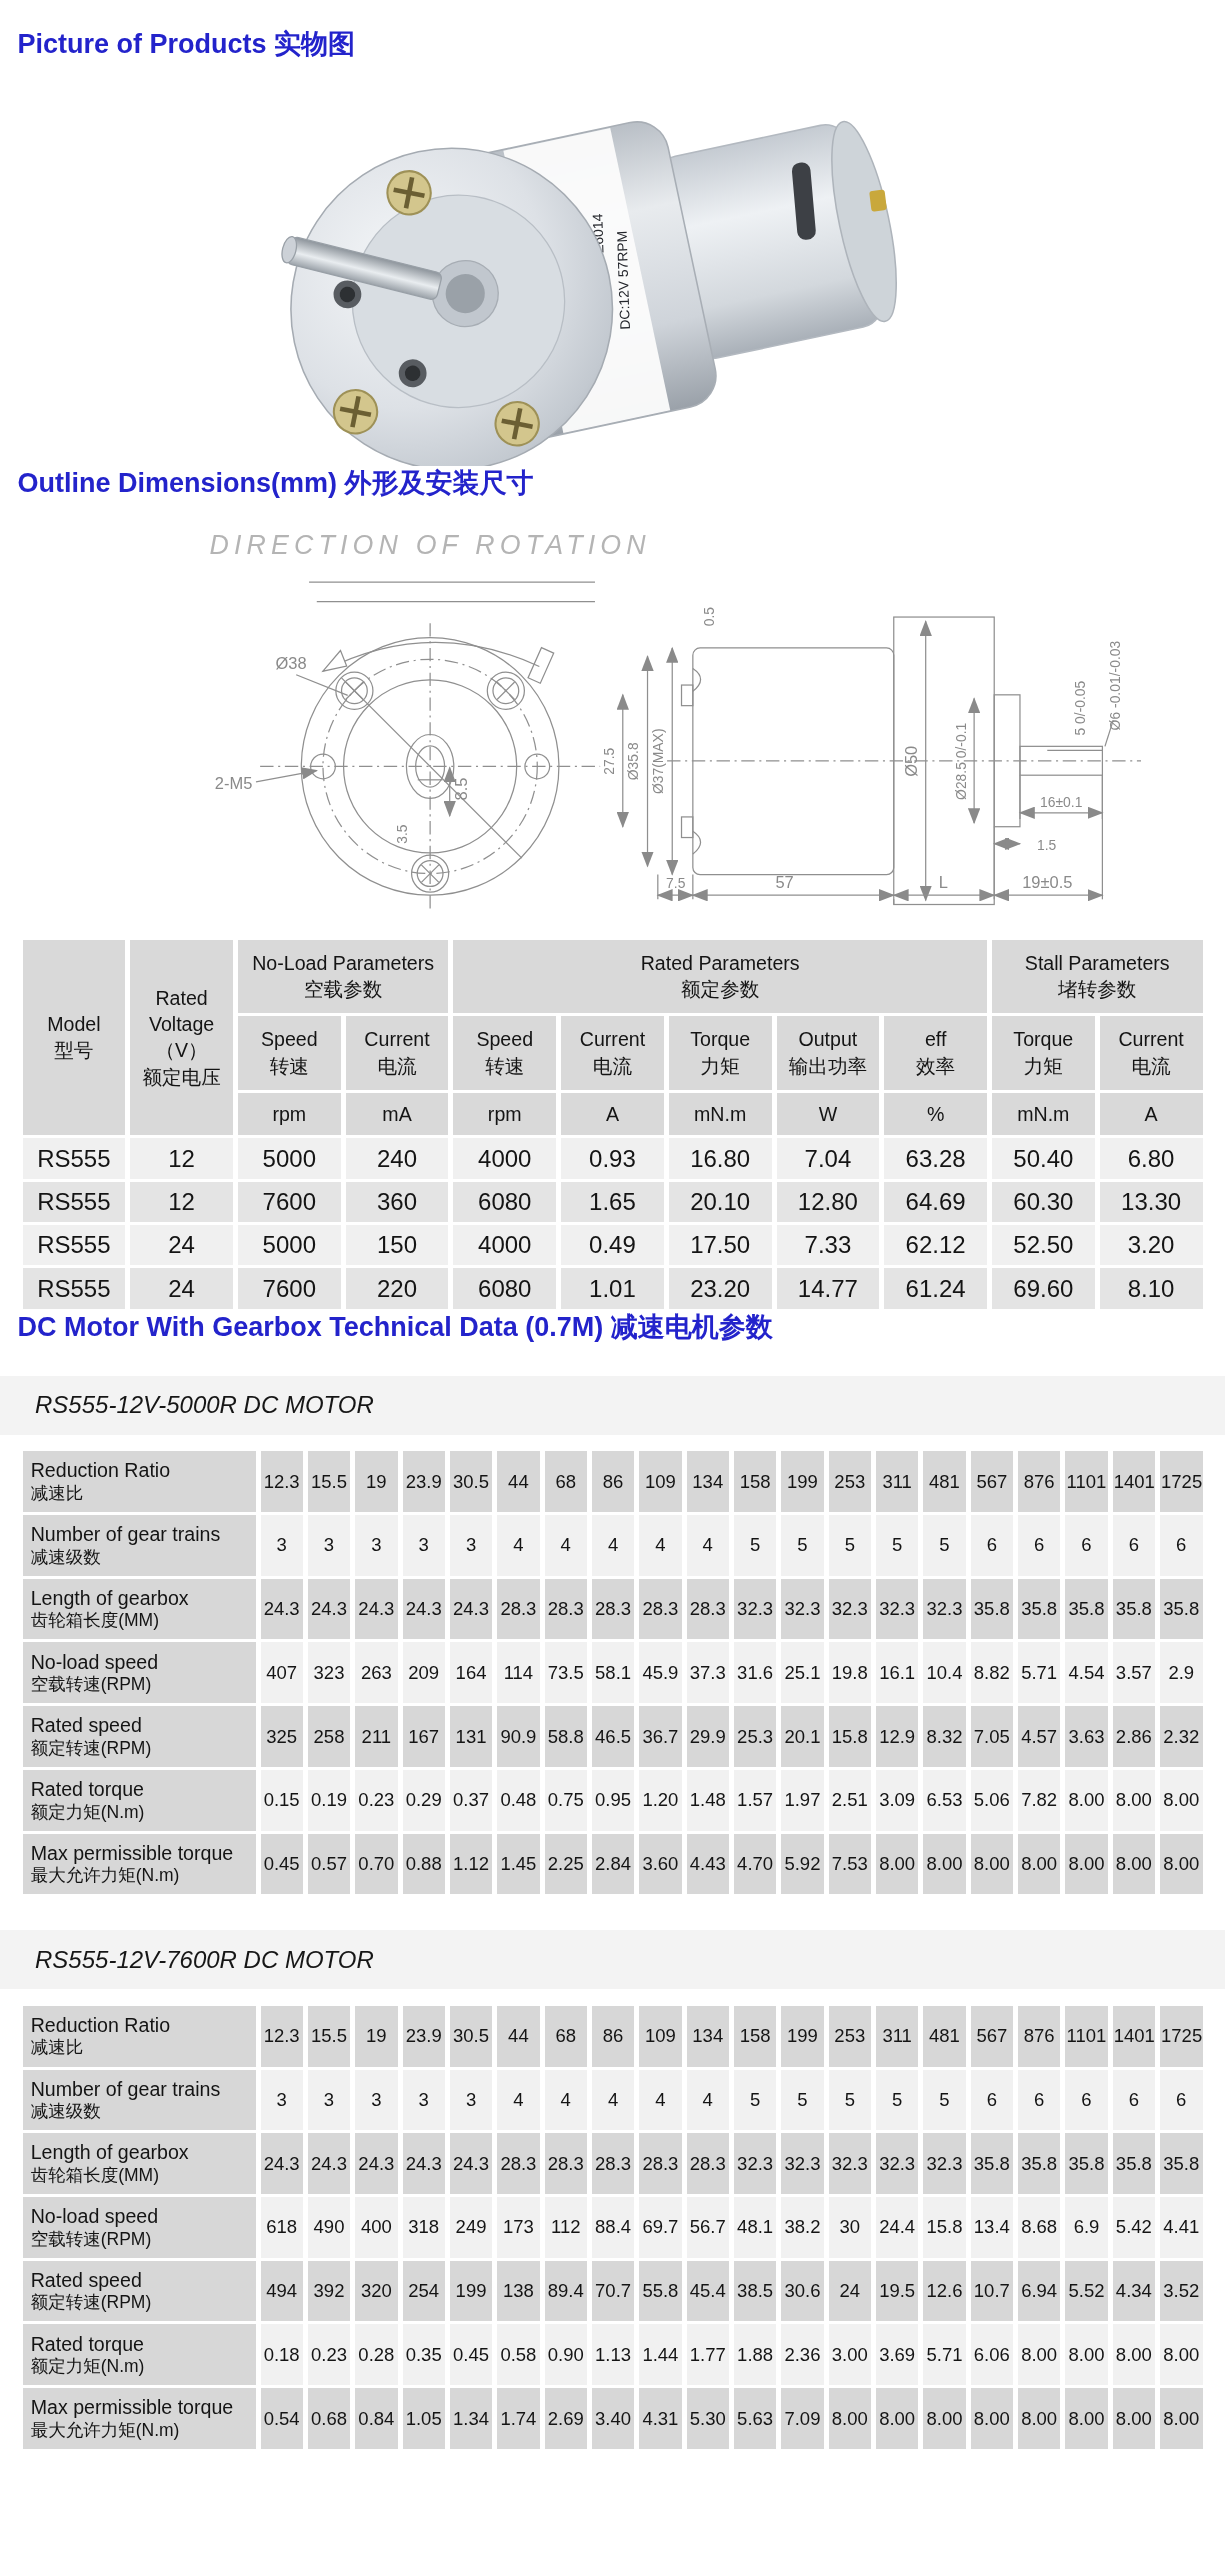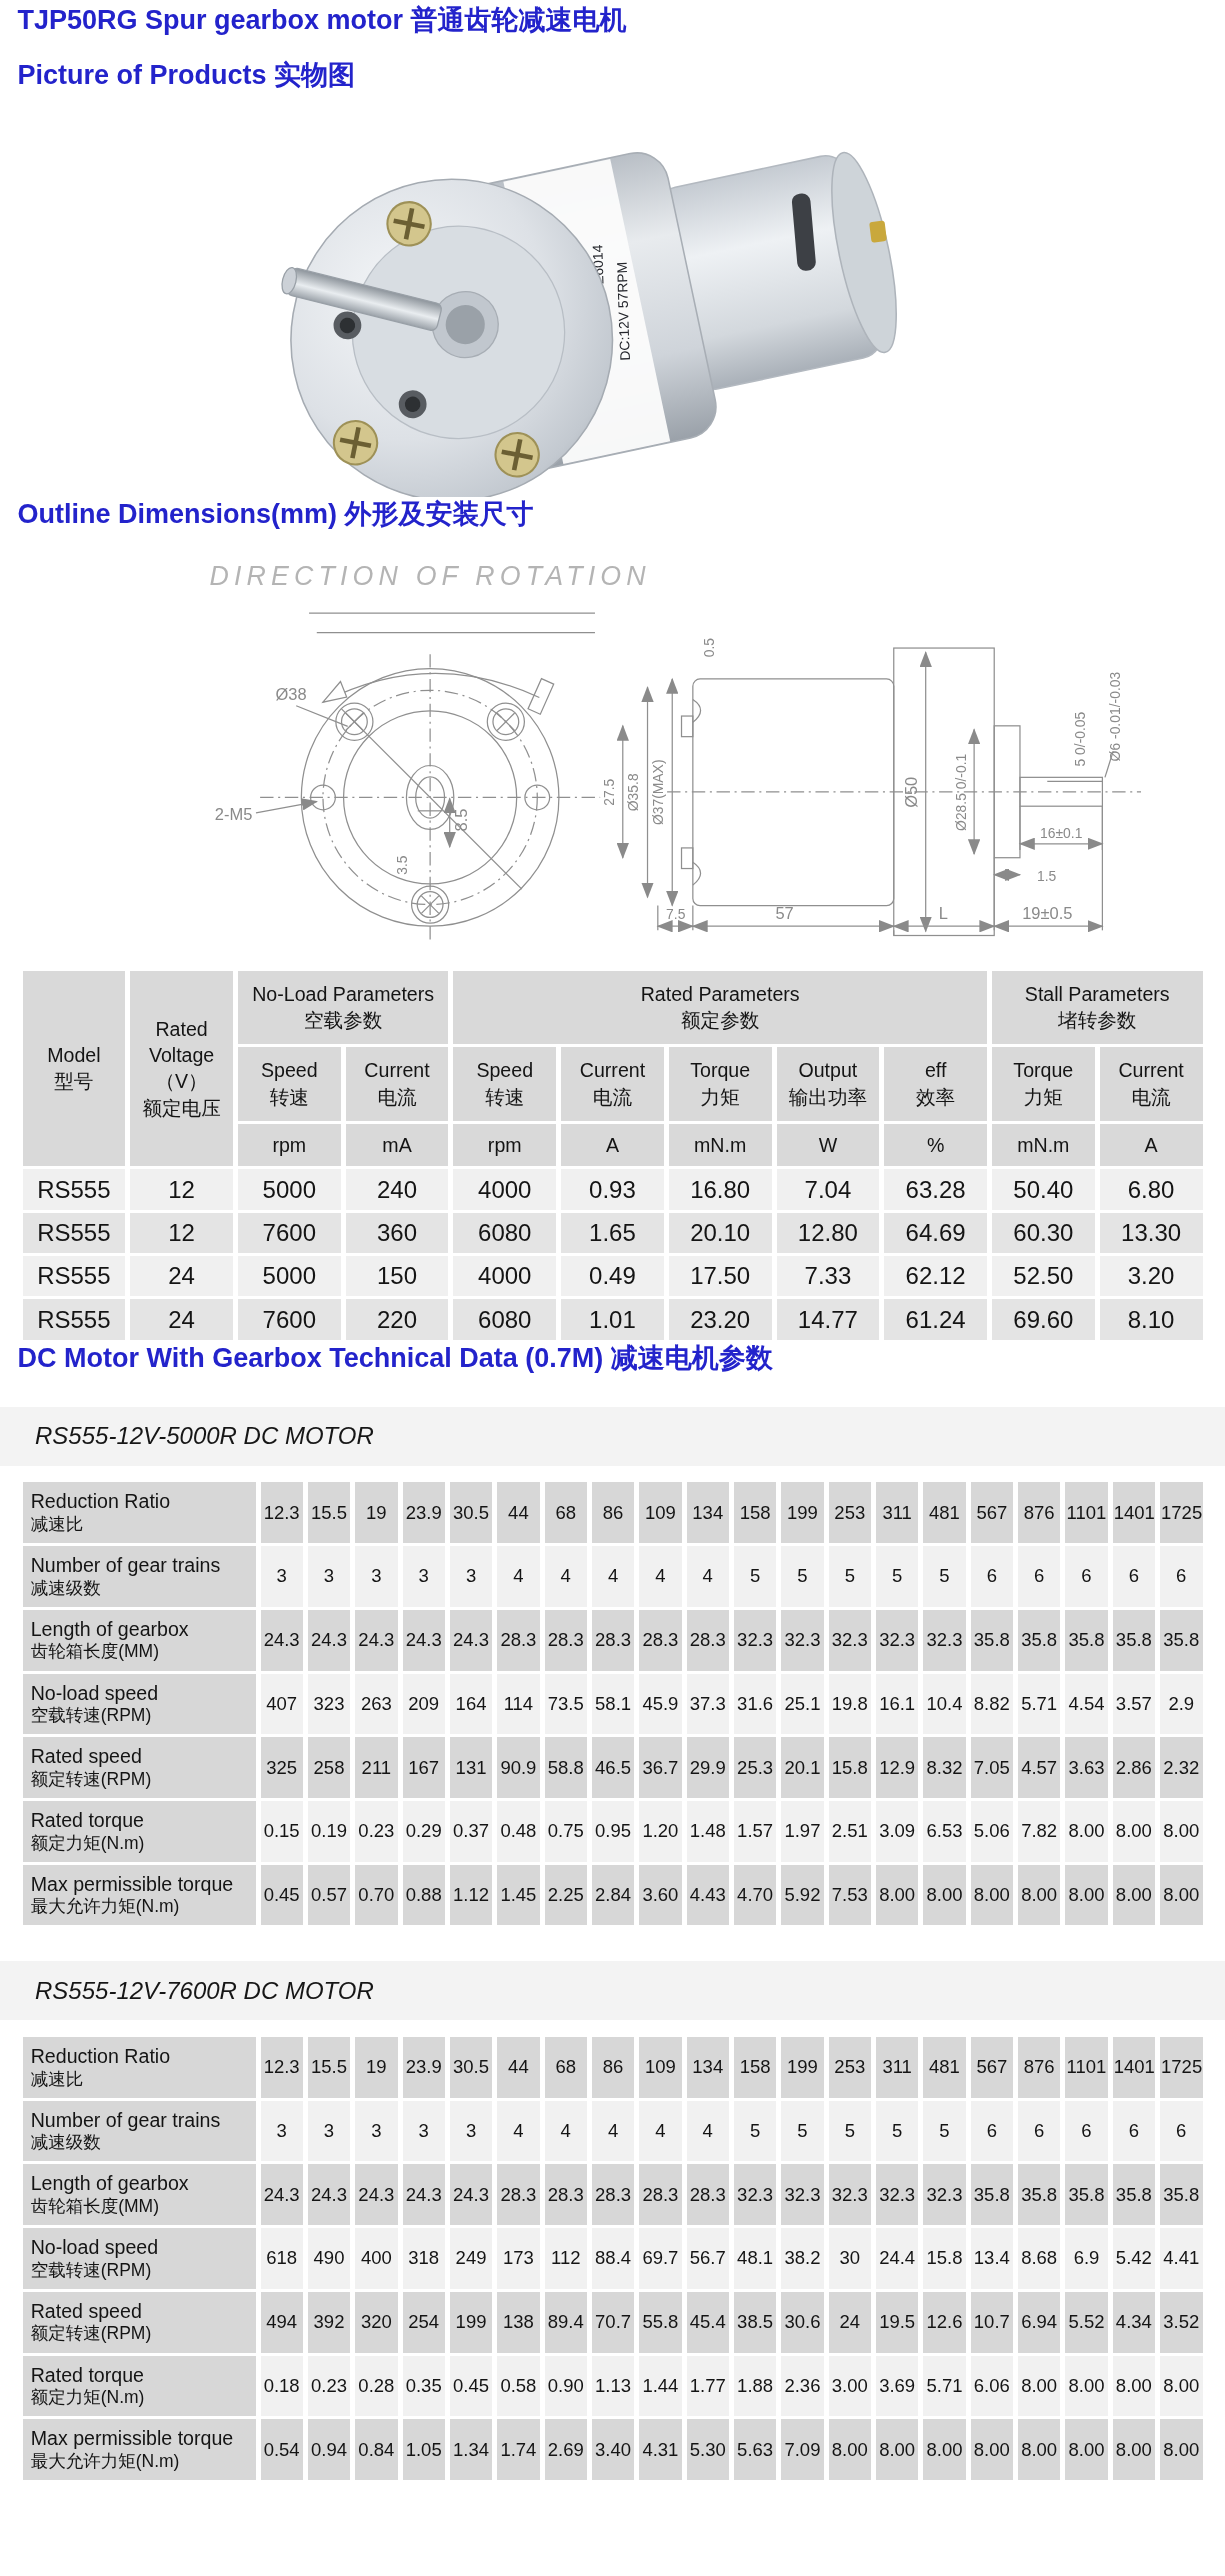--- a/index.html
+++ b/index.html
@@ -40,21 +40,20 @@
   svg text{font-family:"Liberation Sans", sans-serif;}
   .dim{fill:#8a8a8a;font-size:32px;}
   .dim.small{font-size:27px;}
   .rotlabel{fill:#b4b4b4;font-size:52px;font-style:italic;letter-spacing:10px;}
 </style>
 </head>
 <body>
 
 <div class="page">
 
-  <h1 class="heading">TJP50RG Spur gearbox motor 普通齿轮减速电机</h1>
   <h2 class="heading mt">Picture of Products 实物图</h2>
 
   <div class="photo-wrap">
     <svg width="773" height="392" viewBox="0 0 1500 760">
       <defs>
         <radialGradient id="gFlange" cx="38%" cy="34%" r="80%">
           <stop offset="0%" stop-color="#f4f6f8"></stop>
             <stop offset="55%" stop-color="#dde1e6"></stop>
           <stop offset="85%" stop-color="#c3c9d0"></stop>
             <stop offset="100%" stop-color="#aab1b9"></stop>
@@ -723,21 +722,21 @@
             <td class="val">8.00</td>
             <td class="val">8.00</td>
             <td class="val">8.00</td>
           </tr>
           <tr>
             <td class="label">
               <div class="en">Max permissible torque</div>
               <div class="zh">最大允许力矩(N.m)</div>
             </td>
             <td class="val">0.54</td>
-            <td class="val">0.94</td>
+            <td class="val">0.68</td>
             <td class="val">0.84</td>
             <td class="val">1.05</td>
             <td class="val">1.34</td>
             <td class="val">1.74</td>
             <td class="val">2.69</td>
             <td class="val">3.40</td>
             <td class="val">4.31</td>
             <td class="val">5.30</td>
             <td class="val">5.63</td>
             <td class="val">7.09</td>

